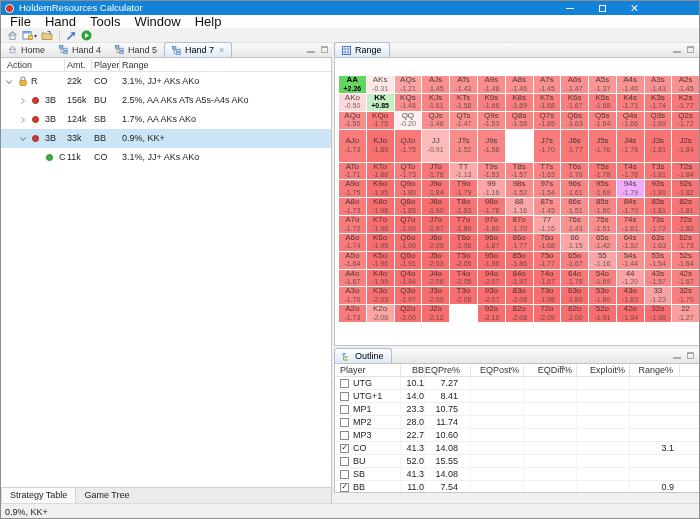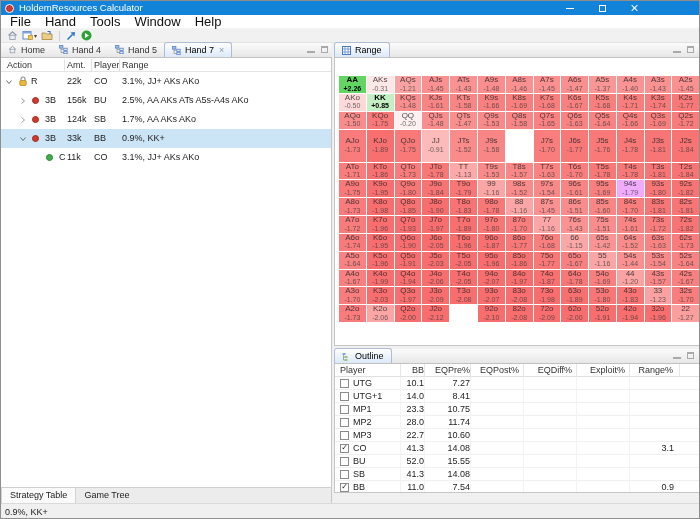--- a/index.html
+++ b/index.html
@@ -77,21 +77,21 @@
   .outline-panel{position:absolute;left:333px;top:363px;width:366px;height:129px;background:#fff;
     border:1px solid #c6c6c6;border-top:none;overflow:hidden;}
   .otable{width:100%;}
   .orow{display:flex;height:13px;align-items:center;border-bottom:1px solid #f0f0f0;}
   .orow.head{border-bottom:1px solid #e0e0e0;color:#333;}
   .ocell{height:13px;line-height:13px;white-space:nowrap;overflow:hidden;border-right:1px solid #f3f3f3;}
   .orow.head .ocell{border-right:1px solid #e6e6e6;}
   .ocell.right{text-align:right;}
   .c-player{width:66px;padding-left:5px;display:flex;align-items:center;gap:4px;}
   .c-bb{width:24px;}
-  .c-eqpre{width:46px;padding-right:0;}
+  .c-eqpre{width:46px;padding-right:12px;}
   .c-eqpost{width:53px;padding-right:4px;}
   .c-eqdiff{width:53px;padding-right:4px;}
   .c-exploit{width:53px;padding-right:4px;}
   .c-range{width:50px;padding-right:6px;border-right:none;}
   .chk{width:9px;height:9px;border:1px solid #8a8a8a;background:#fff;flex:0 0 auto;
     display:flex;align-items:center;justify-content:center;font-size:8px;line-height:8px;color:#222;}
   
   .statusbar{position:absolute;left:0;top:502px;width:100%;height:17px;background:#f0f0f0;
     border-top:1px solid #dadada;display:flex;align-items:center;padding-left:4px;color:#222;}
   svg{display:block;}

